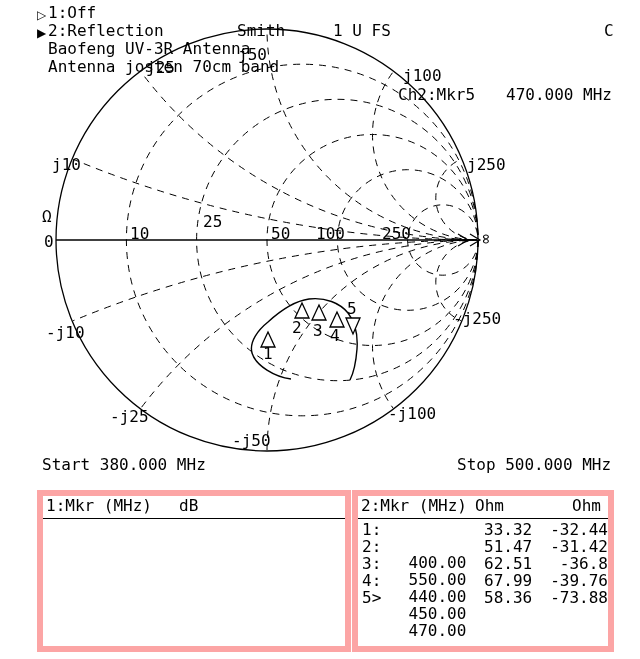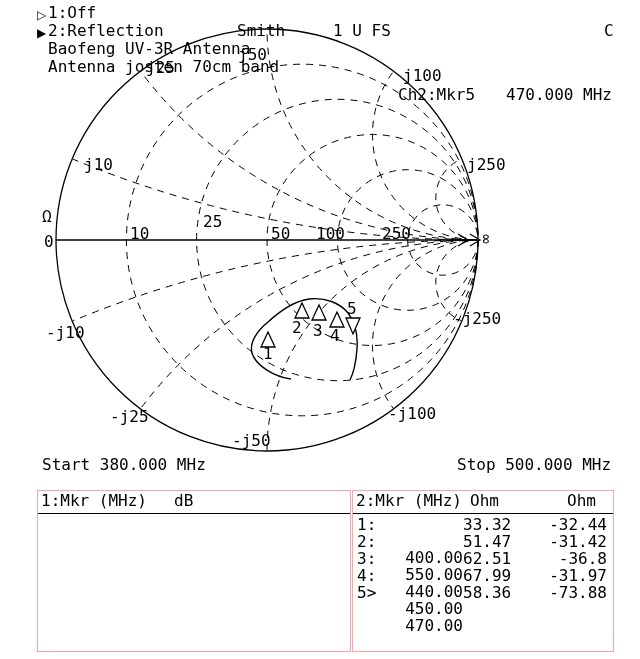--- a/index.html
+++ b/index.html
@@ -6,26 +6,26 @@
   #screen{
     position:relative;width:640px;height:659px;background:#ffffff;
     font-family:"DejaVu Sans Mono", monospace;font-size:16px;color:#000;
     overflow:hidden;line-height:16px;
   }
   .t{position:absolute;white-space:pre;}
   .tri{font-family:"DejaVu Sans", sans-serif;font-size:12px;}
   svg{position:absolute;left:0;top:0;}
   .vals{position:absolute;left:406px;top:104px;width:196px;text-align:right;line-height:17px;}
   .vals span{display:block;}
-  .tbl{position:absolute;border:1px solid #fca5a5;box-sizing:border-box;}
+  .tbl{position:absolute;border:6px solid #fca5a5;box-sizing:border-box;}
   .tbl-hdr{height:22px;border-bottom:1px solid #000;position:relative;}
   .row{display:flex;height:17px;}
   .c-n{width:34px;padding-left:4px;text-align:left;}
   .c-f{width:72px;text-align:right;margin-top:33px;}
-  .c-r{width:67px;}
+  .c-r{width:67px;text-align:right;}
   .c-i{width:77px;text-align:right;}
   .inf{display:inline-block;transform:rotate(90deg);}
 </style>
 </head>
 <body>
 
 <div id="screen">
 
   <svg width="640" height="659" viewBox="0 0 640 659">
     <defs>
@@ -79,21 +79,21 @@
   <span class="t" style="left:237px;top:23px;">Smith</span>
   <span class="t" style="left:333px;top:23px;">1 U FS</span>
   <span class="t" style="left:604px;top:23px;">C</span>
 
   <span class="t" style="left:48px;top:41px;">Baofeng UV-3R Antenna</span>
   <span class="t" style="left:48px;top:59px;">Antenna josten 70cm band</span>
 
   <span class="t" style="left:398px;top:87px;">Ch2:Mkr5</span>
   <span class="t" style="left:506px;top:87px;">470.000 MHz</span>
 
-  <span class="t" style="left:52px;top:157px;margin-left:32px;">j10</span>
+  <span class="t" style="left:52px;top:157px;">j10</span>
   <span class="t" style="left:146px;top:60px;">j25</span>
   <span class="t" style="left:238px;top:35px;margin-top:12px;">j50</span>
   <span class="t" style="left:403px;top:68px;">j100</span>
   <span class="t" style="left:467px;top:157px;">j250</span>
 
   <span class="t" style="left:46px;top:325px;">-j10</span>
   <span class="t" style="left:110px;top:409px;">-j25</span>
   <span class="t" style="left:232px;top:433px;">-j50</span>
   <span class="t" style="left:388px;top:406px;">-j100</span>
   <span class="t" style="left:453px;top:311px;">-j250</span>
@@ -145,21 +145,21 @@
       <div class="row">
         <span class="c-n">3:</span>
         <span class="c-f">440.00</span>
         <span class="c-r">62.51</span>
         <span class="c-i">-36.8</span>
       </div>
       <div class="row">
         <span class="c-n">4:</span>
         <span class="c-f">450.00</span>
         <span class="c-r">67.99</span>
-        <span class="c-i">-31.97</span>
+        <span class="c-i">-39.76</span>
       </div>
       <div class="row">
         <span class="c-n">5&gt;</span>
         <span class="c-f">470.00</span>
         <span class="c-r">58.36</span>
         <span class="c-i">-73.88</span>
       </div>
     </div>
   </div>
 

